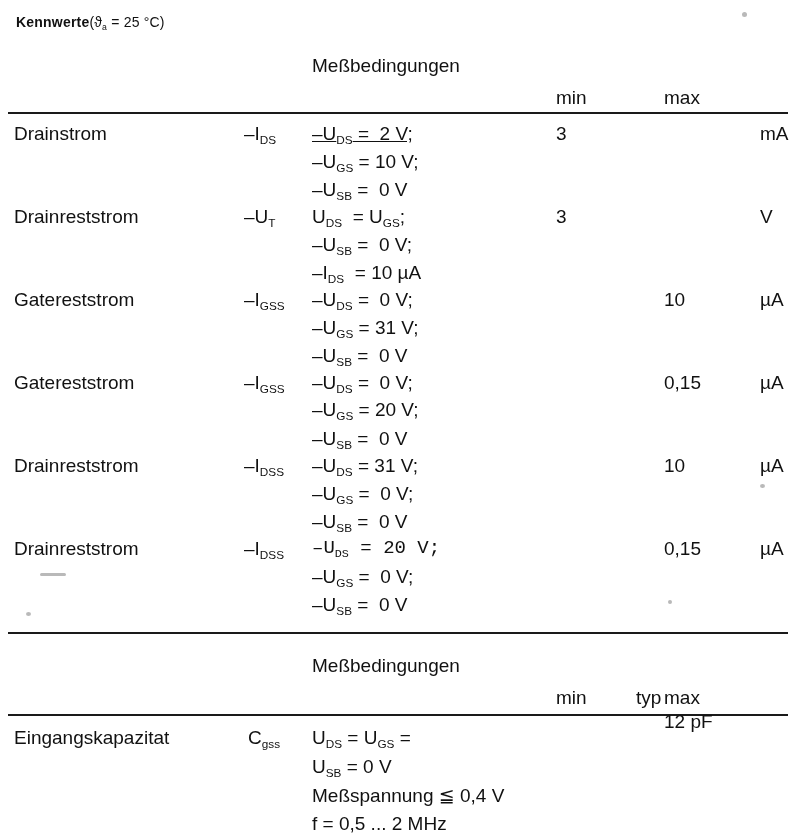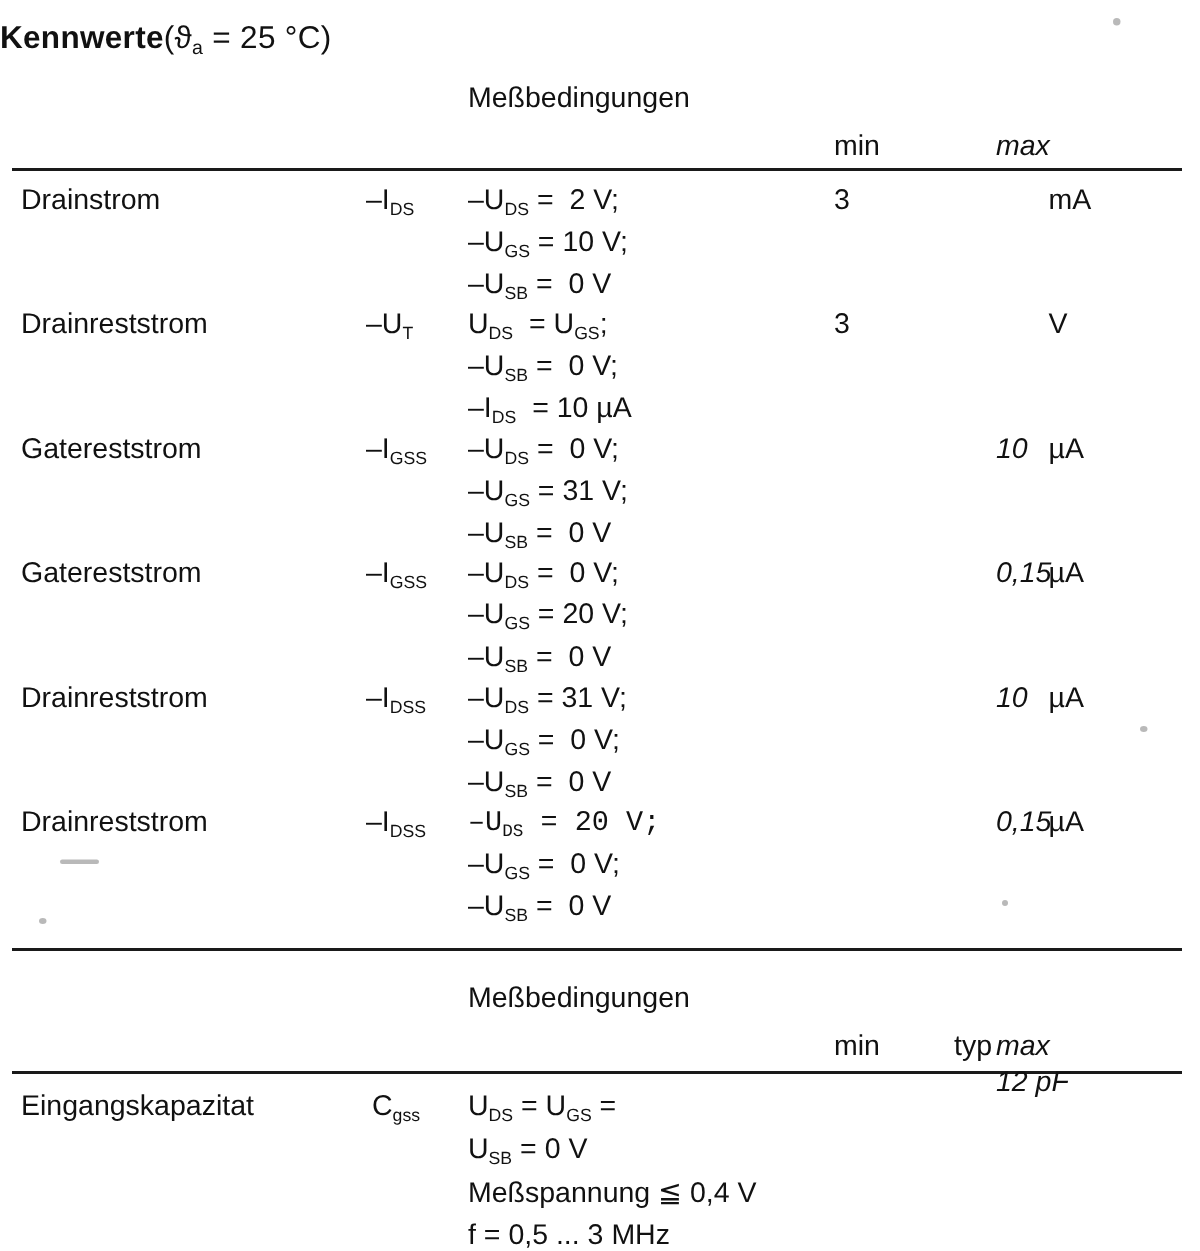--- a/index.html
+++ b/index.html
@@ -19,23 +19,23 @@
     position: relative;
     width: 800px;
     height: 834px;
     padding: 0;
     box-sizing: border-box;
   }
 
   
   .heading {
     position: absolute;
-    left: 0;
+    left: 16px;
     top: 14px;
-    font-size: 21px;
+    font-size: 14px;
     letter-spacing: 0.2px;
     white-space: nowrap;
   }
   .heading .bold {
     font-weight: bold;
   }
   .heading .cond {
     font-weight: normal;
   }
   sub {
@@ -61,22 +61,22 @@
     height: 2px;
     background: #1a1a1a;
   }
 
   
   .col-name   { left: 14px; }
   .col-sym    { left: 244px; }
   .col-cond   { left: 312px; }
   .col-min    { left: 556px; }
   .col-typ    { left: 636px; }
-  .col-max    { left: 664px; font-style: italic; }
-  .col-unit   { left: 699px; text-align: center; }
+  .col-max    { left: 664px; }
+  .col-unit   { left: 760px; text-align: center; }
 
   
   .speck {
     position: absolute;
     background: #b9b9b9;
     border-radius: 50%;
   }
 </style>
 </head>
 <body>
@@ -89,21 +89,21 @@
 
   <div class="t col-cond" style="top:56px;">Meßbedingungen</div>
   <div class="t col-min" style="top:88px;">min</div>
   <div class="t col-max" style="top:88px;">max</div>
 
   <div class="rule" style="top:112px;"></div>
 
   <div>
     <div class="t col-name" style="top:124px;text-align:right;">Drainstrom</div>
     <div class="t col-sym" style="top:124px;">–I<sub>DS</sub></div>
-    <div class="t col-cond" style="top:124px;">–U<sub>DS</sub> =  2 V;</div>
+    <div class="t col-cond" style="top:124px;text-decoration:underline;">–U<sub>DS</sub> =  2 V;</div>
     <div class="t col-cond" style="top:152px;">–U<sub>GS</sub> = 10 V;</div>
     <div class="t col-cond" style="top:180px;">–U<sub>SB</sub> =  0 V</div>
     <div class="t col-min" style="top:124px;">3</div>
     <div class="t col-max" style="top:124px;"></div>
     <div class="t col-unit" style="top:124px;">mA</div>
   </div>
 
   <div>
     <div class="t col-name" style="top:207px;">Drainreststrom</div>
     <div class="t col-sym" style="top:207px;">–U<sub>T</sub></div>
@@ -167,21 +167,21 @@
   <div class="t col-max" style="top:688px;">max</div>
 
   <div class="rule" style="top:714px;"></div>
 
   <div>
     <div class="t col-name" style="top:728px;">Eingangskapazitat</div>
     <div class="t" style="left:248px; top:728px;">C<sub>gss</sub></div>
     <div class="t col-cond" style="top:728px;">U<sub>DS</sub> = U<sub>GS</sub> =</div>
     <div class="t col-cond" style="top:757px;">U<sub>SB</sub> = 0 V</div>
     <div class="t col-cond" style="top:786px;">Meßspannung ≦ 0,4 V</div>
-    <div class="t col-cond" style="top:814px;">f = 0,5 ... 3 MHz</div>
+    <div class="t col-cond" style="top:814px;">f = 0,5 ... 2 MHz</div>
     <div class="t col-max" style="top:712px;">12 pF</div>
   </div>
 
   <div class="speck" style="left:742px; top:12px; width:5px; height:5px;"></div>
   <div class="speck" style="left:760px; top:484px; width:5px; height:4px;"></div>
   <div class="speck" style="left:668px; top:600px; width:4px; height:4px;"></div>
   <div class="speck" style="left:26px; top:612px; width:5px; height:4px;"></div>
   <div class="speck" style="left:40px; top:573px; width:26px; height:3px; border-radius:2px;"></div>
 
 </div>

